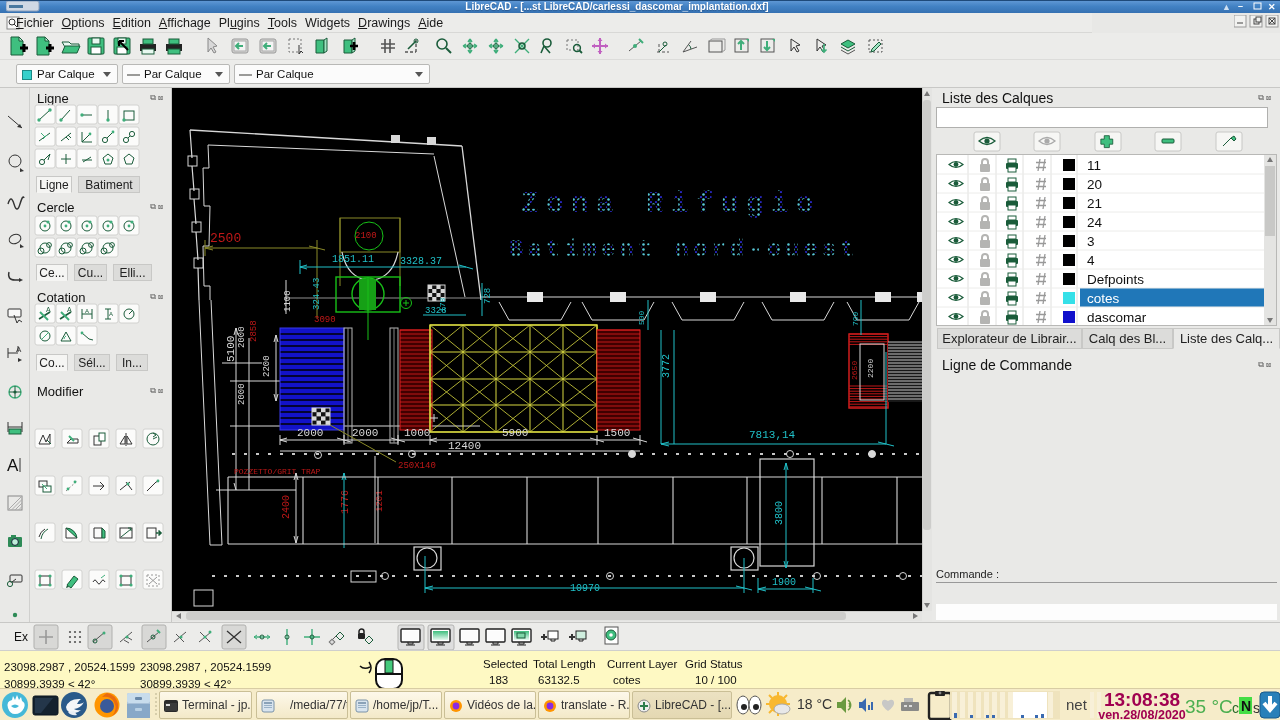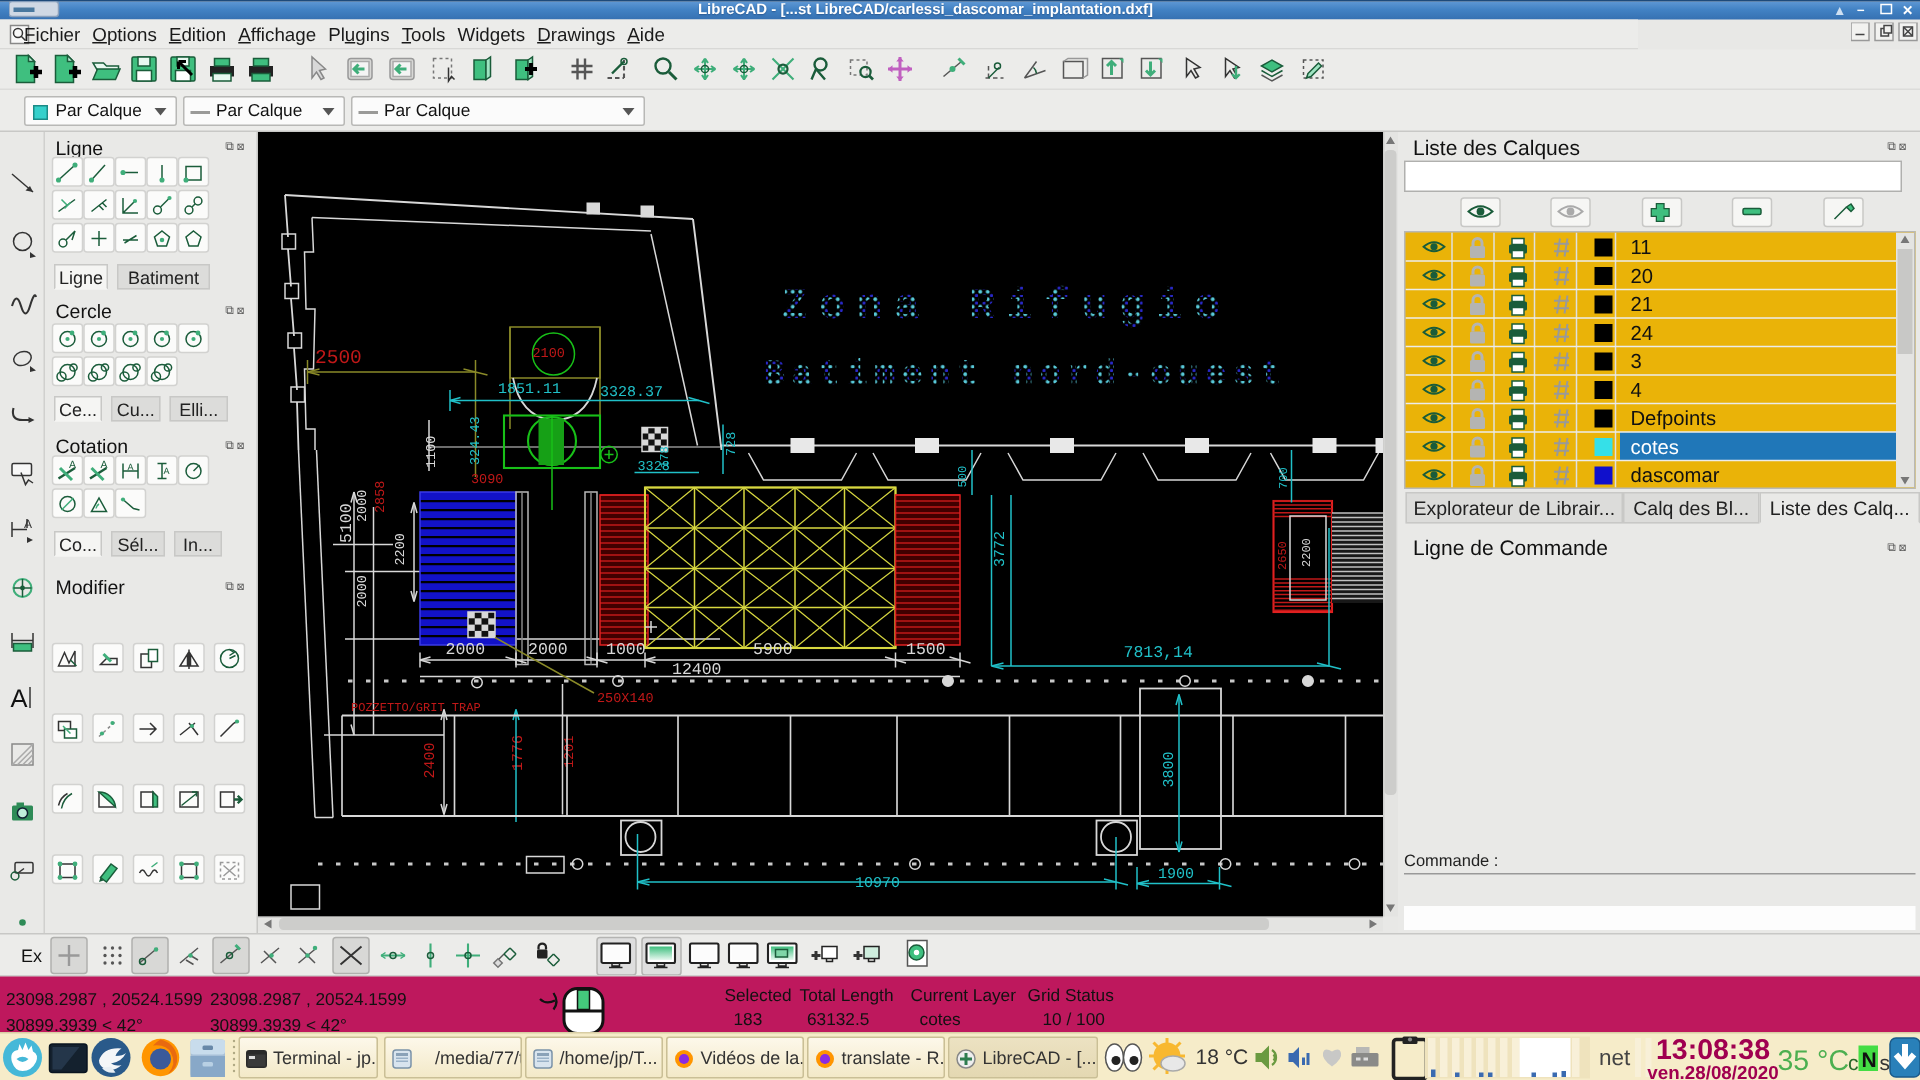--- a/index.html
+++ b/index.html
@@ -16,21 +16,21 @@
 #leftdock{left:30px;top:88px;width:142px;height:534px;background:#e9e9e7;border-right:1px solid #c8c8c6;overflow:hidden}
 .dtitle{position:absolute;left:7px;font-size:13px;color:#111}
 .dbtns{position:absolute;right:6px;font-size:8px;color:#555;letter-spacing:2px}
 .tab{position:absolute;height:17px;font-size:12px;color:#222;line-height:16px;text-align:center;border:1px solid #c8c8c6;background:#dcdcda;overflow:hidden;white-space:nowrap}
 .tab.active{background:#f5f5f3;border-bottom:1px solid #f5f5f3}
 #canvasbox{left:172px;top:88px;width:750px;height:523px;background:#000}
 #vscroll{left:922px;top:88px;width:10px;height:523px;background:#e4e4e2;border-left:1px solid #cfcfcd}
 #hscroll{left:172px;top:611px;width:750px;height:10px;background:#e4e4e2;border-top:1px solid #cfcfcd}
 #rightdock{left:932px;top:88px;width:348px;height:534px;background:#e9e9e7}
 #snapbar{left:0;top:622px;width:1280px;height:28px;background:#ececea;border-top:1px solid #c8c8c6}
-#statusbar{left:0;top:650px;width:1280px;height:54px;background:#be185d;border-top:1px solid #cfcfcd;font-size:12px;color:#111}
+#statusbar{left:0;top:650px;width:1280px;height:54px;background:#fef9c3;border-top:1px solid #cfcfcd;font-size:12px;color:#111}
 #taskbar{left:0;top:688px;width:1280px;height:32px;background:#f6ecc9;border-top:1px solid #d8cda4}
 .sb{font-size:11.5px;color:#111;position:absolute;white-space:nowrap}
 .task{position:absolute;top:2px;height:28px;background:linear-gradient(#fdf8ea,#f3e9c8);border:1px solid #cabf96;border-radius:2px;font-size:12px;color:#333;line-height:26px;overflow:hidden;white-space:nowrap}
 </style></head>
 <body>
 <div class="abs" id="titlebar"></div>
 <svg class="abs" style="left:6px;top:1px;width:34px;height:11px" viewBox="0 0 34 11">
     <rect x="0" y="0" width="33" height="10" rx="2" fill="#cfd8e4" stroke="#8aa0bc"></rect>
     <rect x="3" y="4" width="14" height="3" fill="#49789f"></rect>
   </svg>
@@ -627,21 +627,21 @@
       </g>
       <rect x="223" y="1" width="26" height="19" rx="2" fill="#f6f6f4" stroke="#c8c8c6"></rect>
       <g transform="translate(228,3)">
         <rect x="2" y="5" width="12" height="4" rx="1" fill="#3fbf7f" stroke="#1a5c3a"></rect>
       </g>
       <rect x="284" y="1" width="26" height="19" rx="2" fill="#f6f6f4" stroke="#c8c8c6"></rect>
       <g transform="translate(289,3)">
         <path d="M2 12 L10 4 M10 4 l3 -2 l2 3 l-2 2 z" fill="#3fbf7f" stroke="#1a5c3a"></path>
       </g>
     </svg>
-<div style="position:absolute;left:4px;top:66px;width:341px;height:172px;background:#eab308;border:1px solid #b8b8b6">
+<div style="position:absolute;left:4px;top:66px;width:341px;height:172px;background:#ffffff;border:1px solid #b8b8b6">
 <svg width="339" height="170" id="layerlist">
         <g transform="translate(0,0)">
           <g transform="translate(12,3.5)">
             <path d="M0 6 Q7 0 14 6 Q7 12 0 6 Z" fill="none" stroke="#1a5c3a" stroke-width="1.2"></path>
             <circle cx="7" cy="6" r="2.4" fill="#1a5c3a"></circle>
           </g>
           <g transform="translate(42,3)">
             <rect x="1" y="6" width="10" height="8" rx="1" fill="#b4b4b2"></rect>
             <path d="M3 6 v-2 a3 3 0 0 1 6 0 v2" fill="none" stroke="#b4b4b2" stroke-width="2"></path>
           </g>

